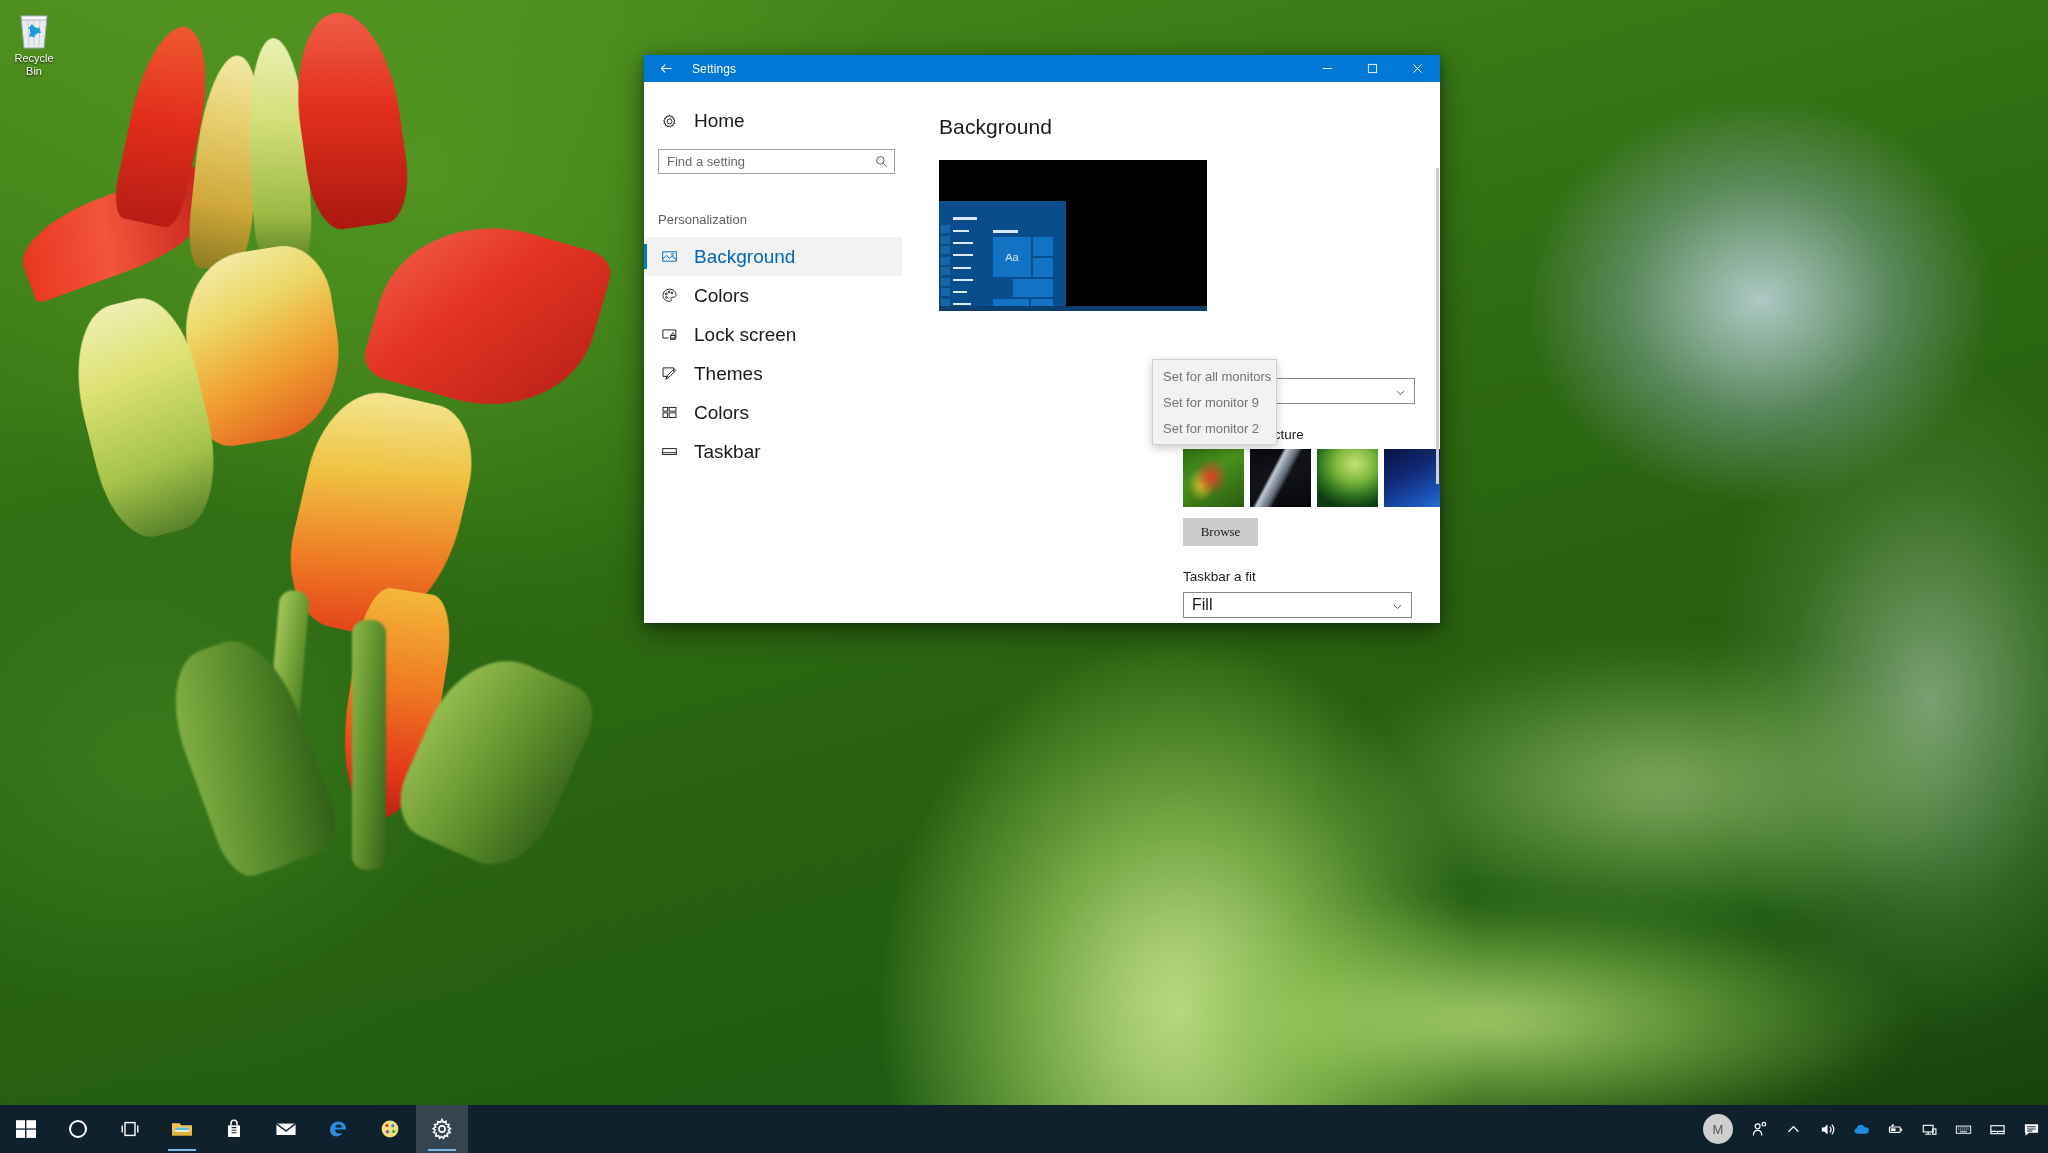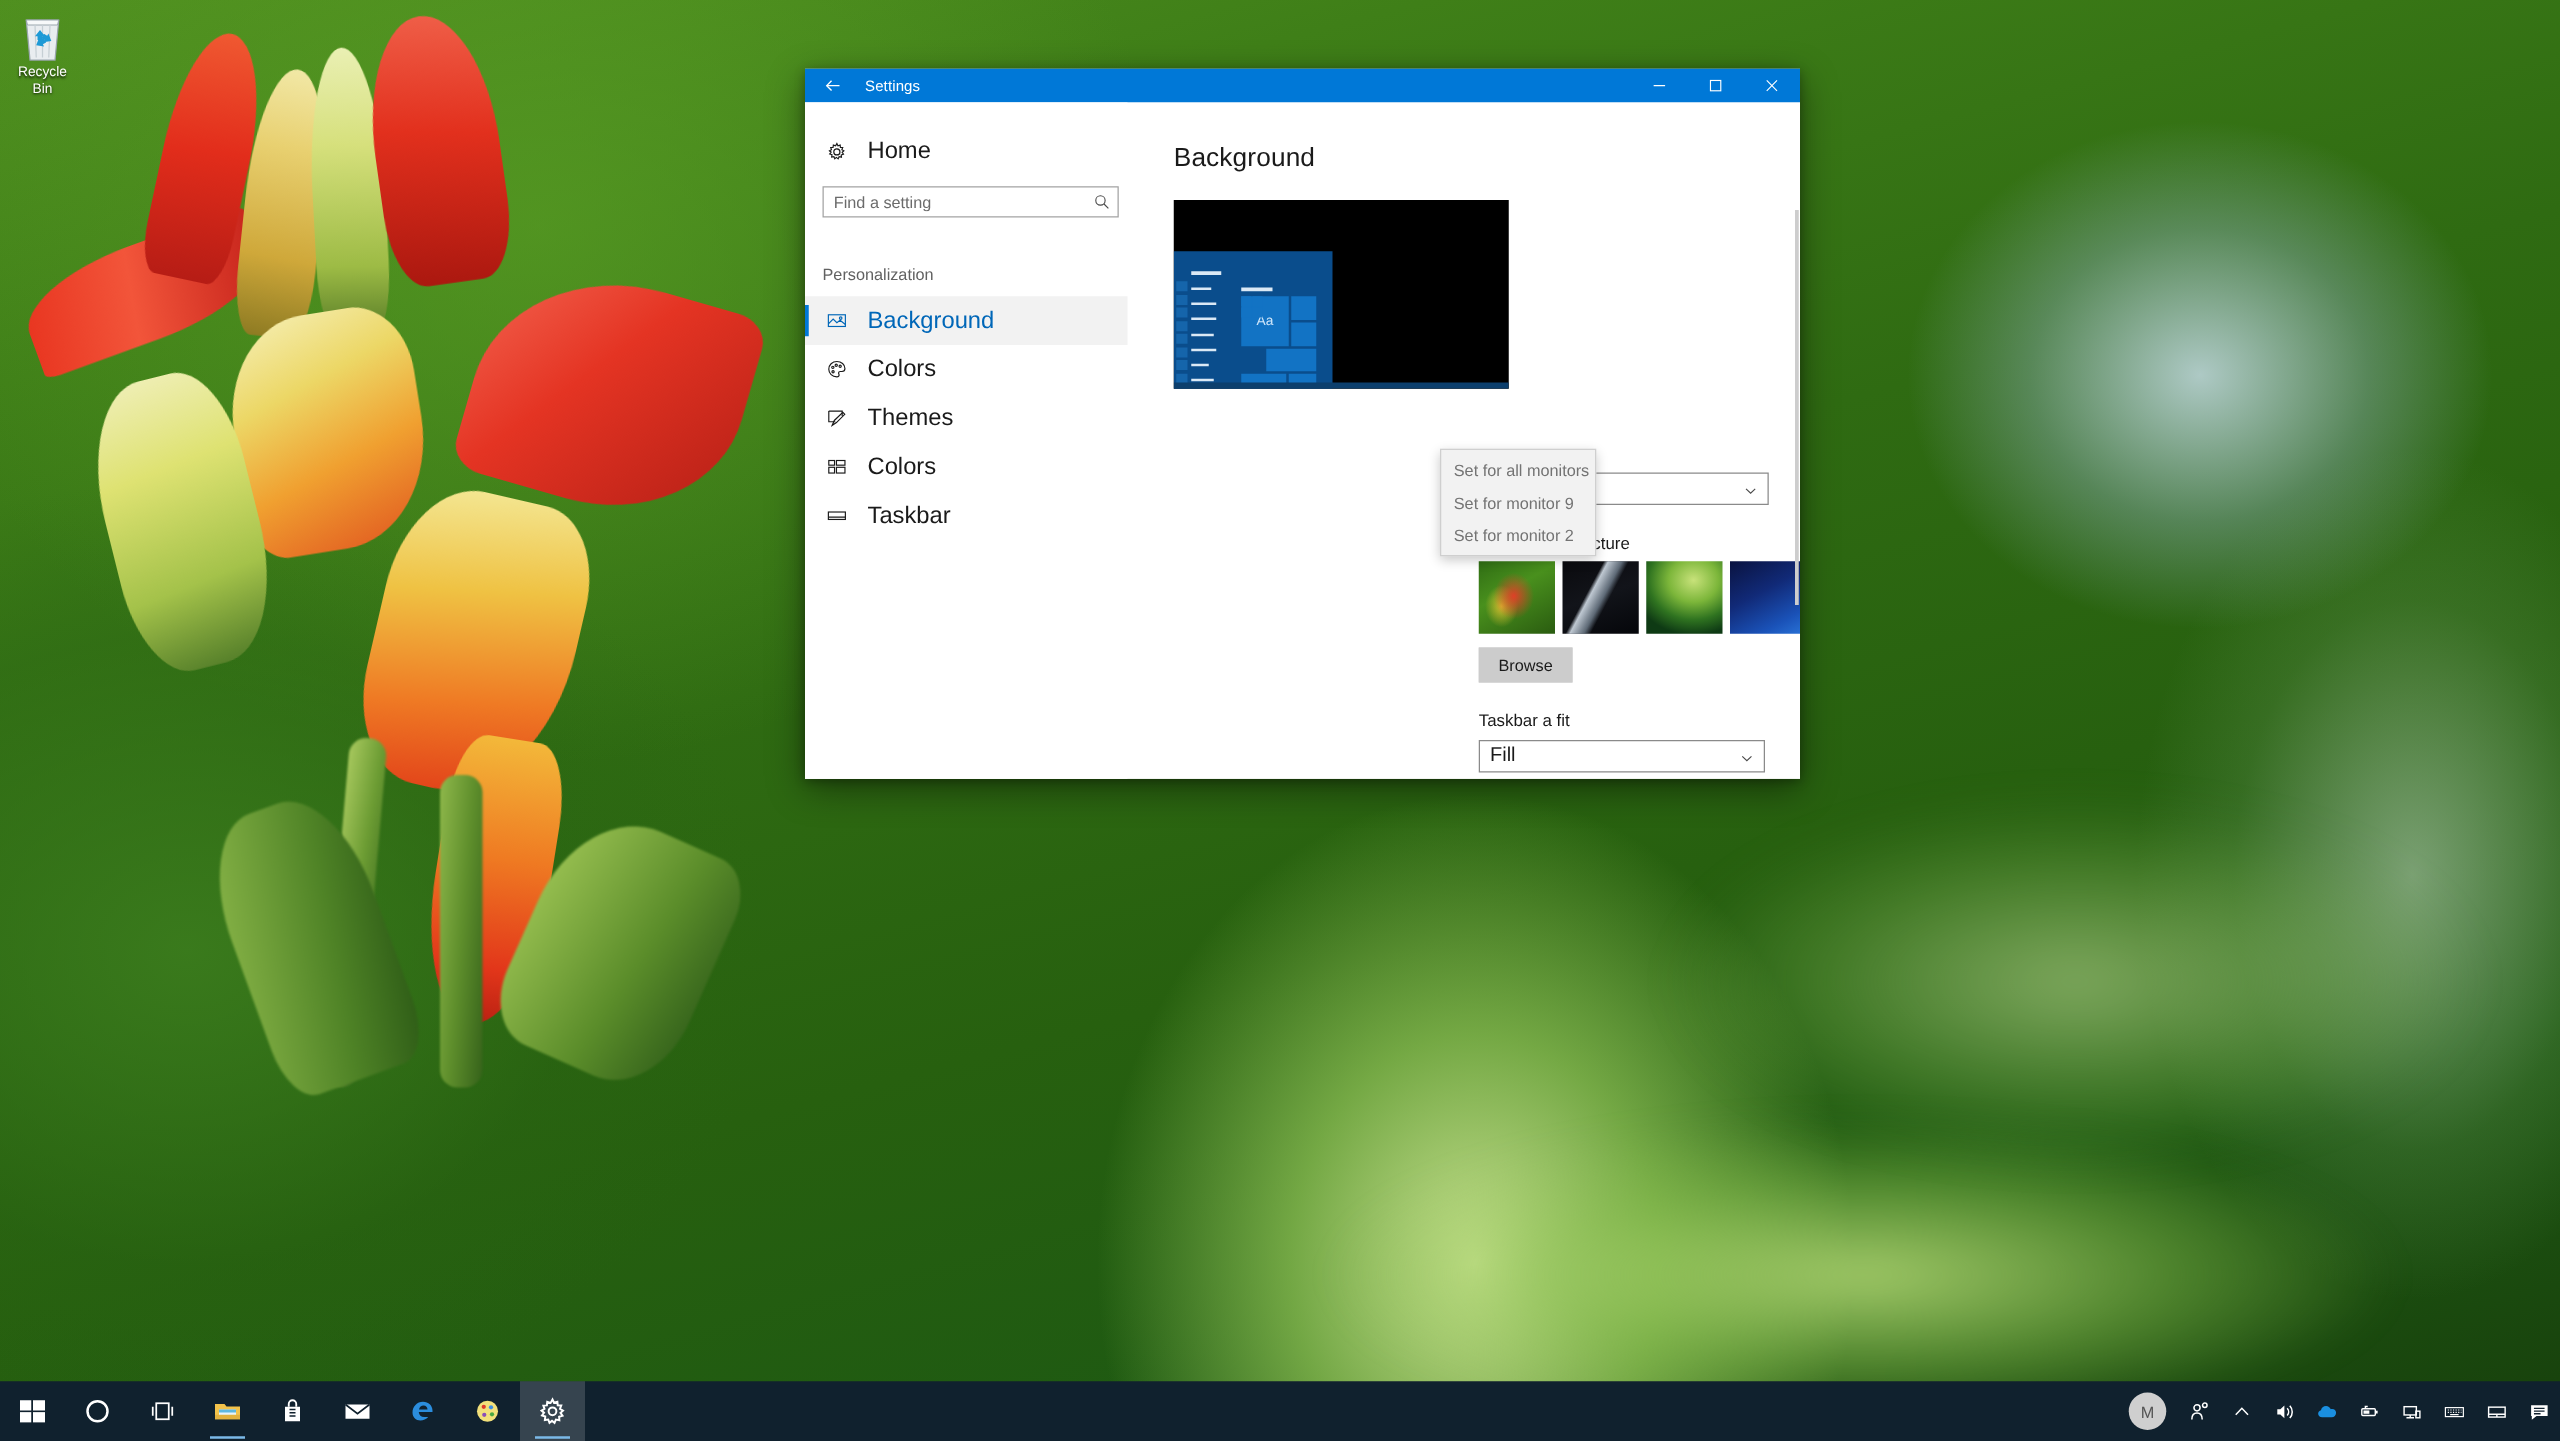--- a/index.html
+++ b/index.html
@@ -300,21 +300,21 @@
   #thumb-3 {
     background: linear-gradient(152deg, #0a1340 0%, #112a78 42%, #1a52b8 78%, #2a74d8 100%);
   }
 
   #browse-button {
     position: absolute; left: 281px; top: 436px;
     min-width: 75px; height: 28px;
     background: #cccccc;
     border: 1px solid #cccccc;
     font-size: 13px; color: #1a1a1a;
-    font-family: Liberation Sans, sans-serif;
+    font-family: Liberation Serif, serif;
     cursor: pointer;
     padding: 0 12px;
   }
 
   #fit-label { position: absolute; left: 281px; top: 487px; }
   #fit-combo-wrap { position: absolute; left: 281px; top: 510px; }
   #fit-combo { width: 229px; }
 
   
   #context-menu {
@@ -536,20 +536,31 @@
               <path d="M10 2.6 C5.6 2.6 2.4 5.8 2.4 9.9 C2.4 13.9 5.6 17 10 17 C11.4 17 12.1 16.2 12.1 15.3 C12.1 14.6 11.6 14.1 11.6 13.4 C11.6 12.6 12.3 12 13.2 12 L14.8 12 C16.4 12 17.6 10.8 17.6 9.2 C17.6 5.5 14.2 2.6 10 2.6 Z"></path>
               <circle cx="6.2" cy="8.1" r="1.05"></circle>
               <circle cx="9.4" cy="6.1" r="1.05"></circle>
               <circle cx="13.1" cy="7.1" r="1.05"></circle>
               <circle cx="6.4" cy="12.2" r="1.05"></circle>
             </svg>
           </span>
           <span class="nav-label">Colors</span>
         </div>
 
+        <div class="nav-row">
+          <span class="nav-icon">
+            <svg viewBox="0 0 20 20" fill="none" stroke="#1a1a1a" stroke-width="1.1">
+              <path d="M2.2 4.6 L17.4 4.6 L17.4 14.2 L11.6 14.2"></path>
+              <path d="M2.2 4.6 L2.2 14.2 L9 14.2"></path>
+              <rect x="11.3" y="11.2" width="5.2" height="4.5"></rect>
+              <path d="M12.6 11.2 L12.6 9.8 A1.3 1.3 0 0 1 15.2 9.8 L15.2 11.2"></path>
+            </svg>
+          </span>
+          <span class="nav-label">Lock screen</span>
+        </div>
 
         <div class="nav-row">
           <span class="nav-icon">
             <svg viewBox="0 0 20 20" fill="none" stroke="#1a1a1a" stroke-width="1.1">
               <path d="M2.4 3.4 L15 3.4 L15 8"></path>
               <path d="M2.4 3.4 L2.4 13.4 L8.5 13.4"></path>
               <path d="M5.6 16.8 L7.6 12.2 L15.6 4.6 L17.4 6.4 L9.6 14.2 Z"></path>
             </svg>
           </span>
           <span class="nav-label">Themes</span>

